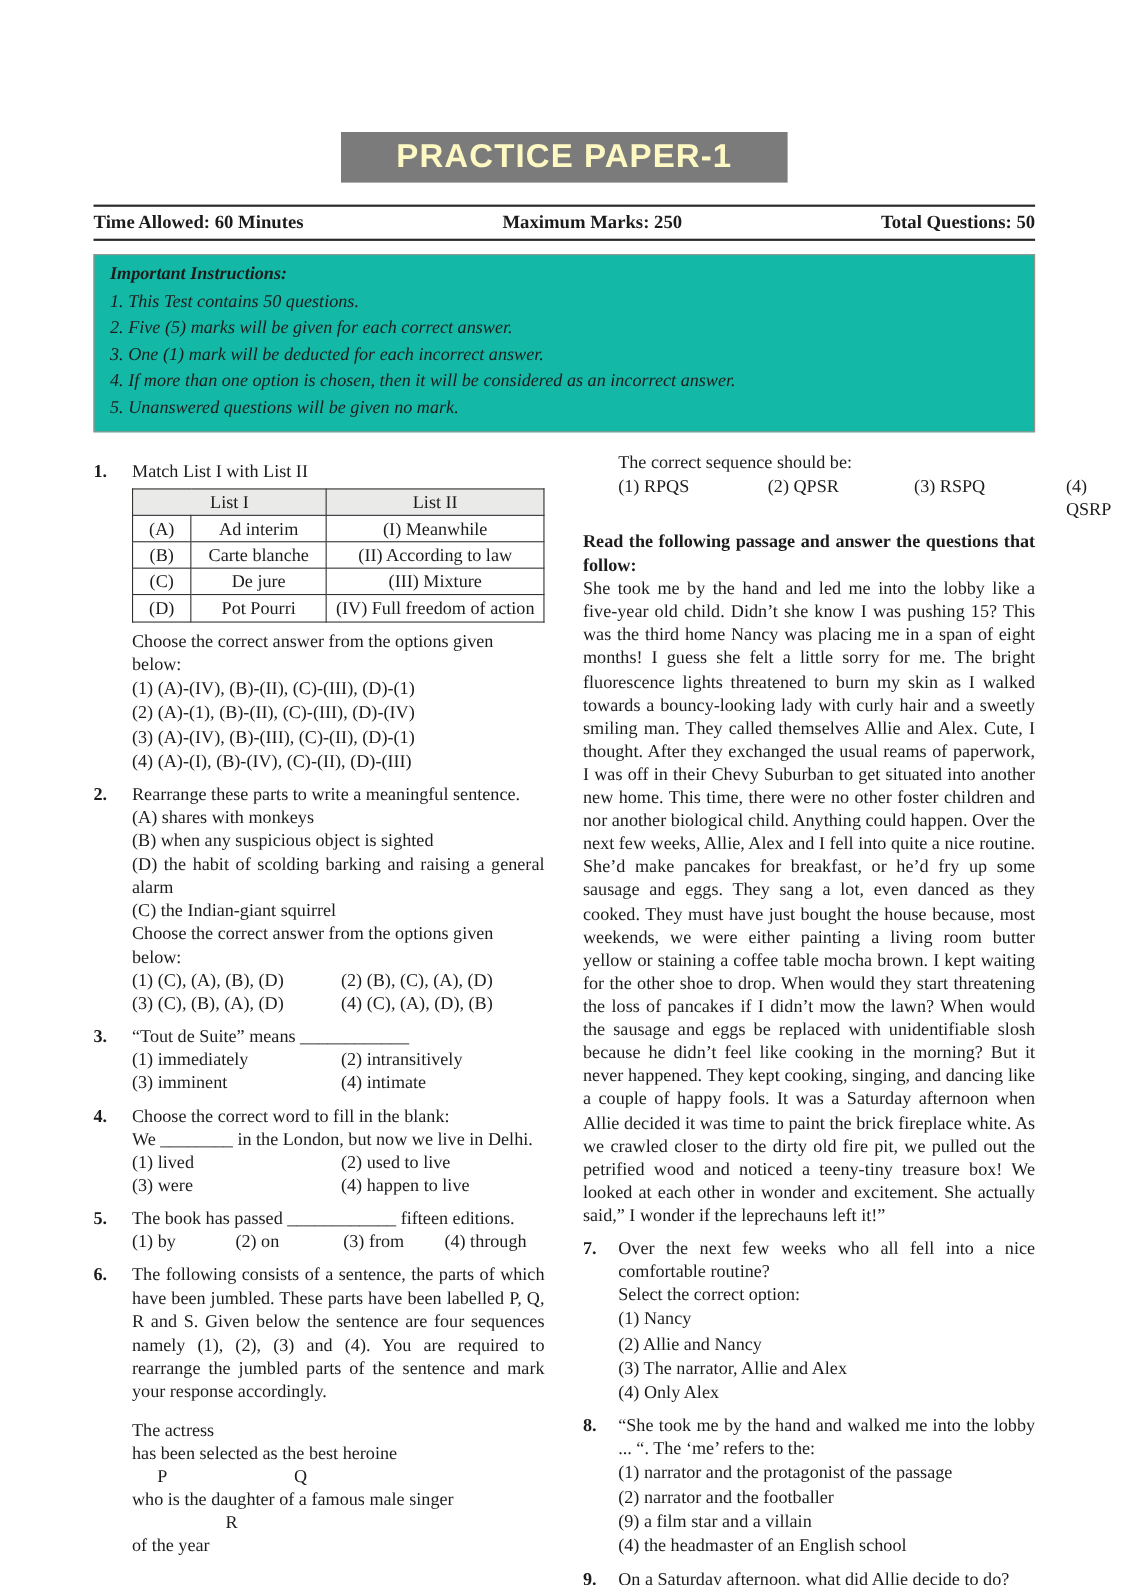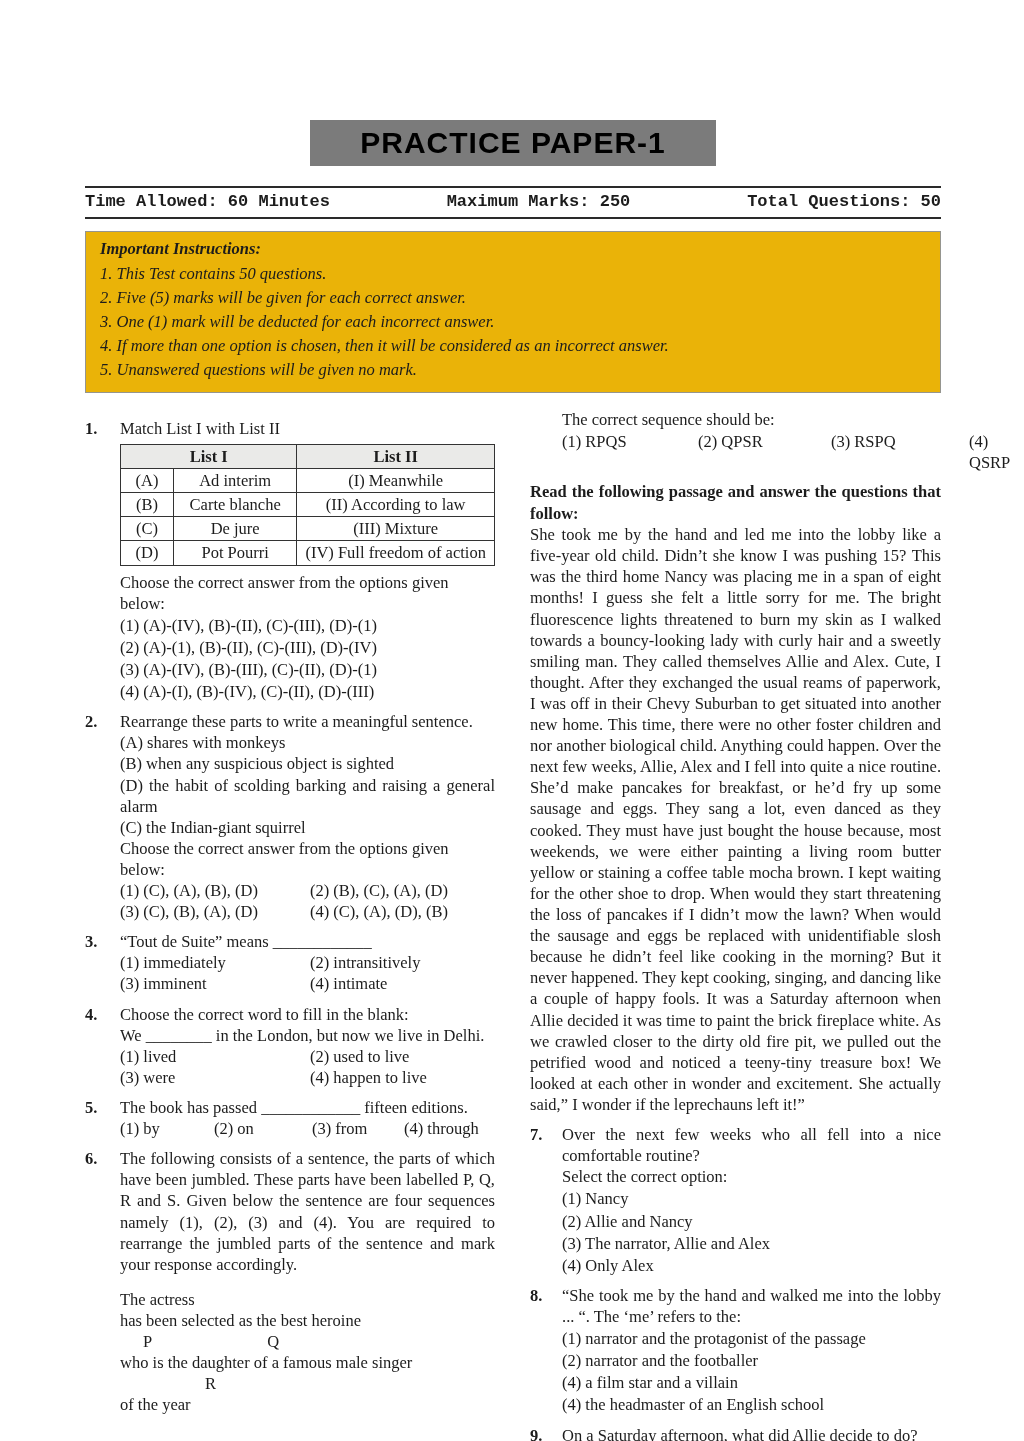--- a/index.html
+++ b/index.html
@@ -9,31 +9,31 @@
     overflow:hidden;
   }
   .page{padding:0 83px 0 85px;}
   
   .title-box{
     margin:120px auto 0;width:406px;height:46px;background:#7b7b7b;
     display:flex;align-items:center;justify-content:center;
   }
   .title-box span{
     font-family:"Liberation Sans",sans-serif;font-weight:bold;font-size:30px;
-    color:#000000;letter-spacing:1px;
+    color:#fef9c3;letter-spacing:1px;
   }
   
   .meta{
     margin-top:20px;border-top:2.5px solid #2a2a2a;border-bottom:2.5px solid #2a2a2a;
     display:flex;justify-content:space-between;align-items:center;
-    padding:3px 0 4px;font-weight:bold;font-size:17px;font-family:Liberation Mono, monospace;
+    padding:3px 0 4px;font-weight:bold;font-size:17px;
   }
   
   .instructions{
-    margin-top:12px;background:#eab308;border:1px solid #95958f;
+    margin-top:12px;background:#14b8a6;border:1px solid #95958f;
     padding:6px 14px 10px;font-style:italic;
   }
   .ins-heading{font-weight:bold;font-size:16.5px;margin-bottom:3px;}
   .ins-item{line-height:24px;}
   
   .columns{display:flex;gap:35px;margin-top:16px;}
   .col-left{width:410px;flex:none;}
   .col-right{width:411px;flex:none;}
   
   .q{display:flex;align-items:flex-start;margin-top:9px;}
@@ -41,21 +41,21 @@
   .col-right .qnum{width:32px;}
   .qbody{flex:1;min-width:0;}
   .jt{text-align:justify;}
   .opt-line{margin-top:1px;}
   .opt-grid2{display:grid;grid-template-columns:190px 1fr;}
   .opt-grid4{display:grid;grid-template-columns:94px 98px 92px 1fr;}
   .seq-grid{display:grid;grid-template-columns:96px 93px 98px 1fr;margin-top:1px;gap:40px;}
   
   .match-table{border-collapse:collapse;margin:5px 0 6px;border:1.5px solid #222;}
   .match-table th,.match-table td{border:1px solid #333;padding:1px 8px;vertical-align:middle;text-align:center;}
-  .match-table th{background:#eaeae8;font-weight:bold;text-align:center;}
+  .match-table th{background:#eaeae8;font-weight:normal;text-align:center;}
   .match-table .lbl{width:40px;text-align:center;}
   .match-table .c1{width:123px;}
   .match-table .c2{width:213px;}
   
   .lblline{display:flex;}
   .lp{margin-left:23px;}
   .lq{margin-left:115px;}
   .lr{margin-left:85px;}
   
   .passage-head{font-weight:bold;text-align:justify;margin-top:8px;line-height:1.3;}
@@ -238,21 +238,21 @@
           <div class="opt-line">(4) Only Alex</div>
         </div>
       </div>
 
       <div class="q">
         <span class="qnum">8.</span>
         <div class="qbody">
           <div class="jt">“She took me by the hand and walked me into the lobby ... “. The ‘me’ refers to the:</div>
           <div class="opt-line">(1) narrator and the protagonist of the passage</div>
           <div class="opt-line">(2) narrator and the footballer</div>
-          <div class="opt-line">(4) a film star and a villain</div>
+          <div class="opt-line">(9) a film star and a villain</div>
           <div class="opt-line">(4) the headmaster of an English school</div>
         </div>
       </div>
 
       <div class="q">
         <span class="qnum">9.</span>
         <div class="qbody">
           <div>On a Saturday afternoon, what did Allie decide to do?</div>
           <div>Choose the correct answer from the options given below:</div>
 

